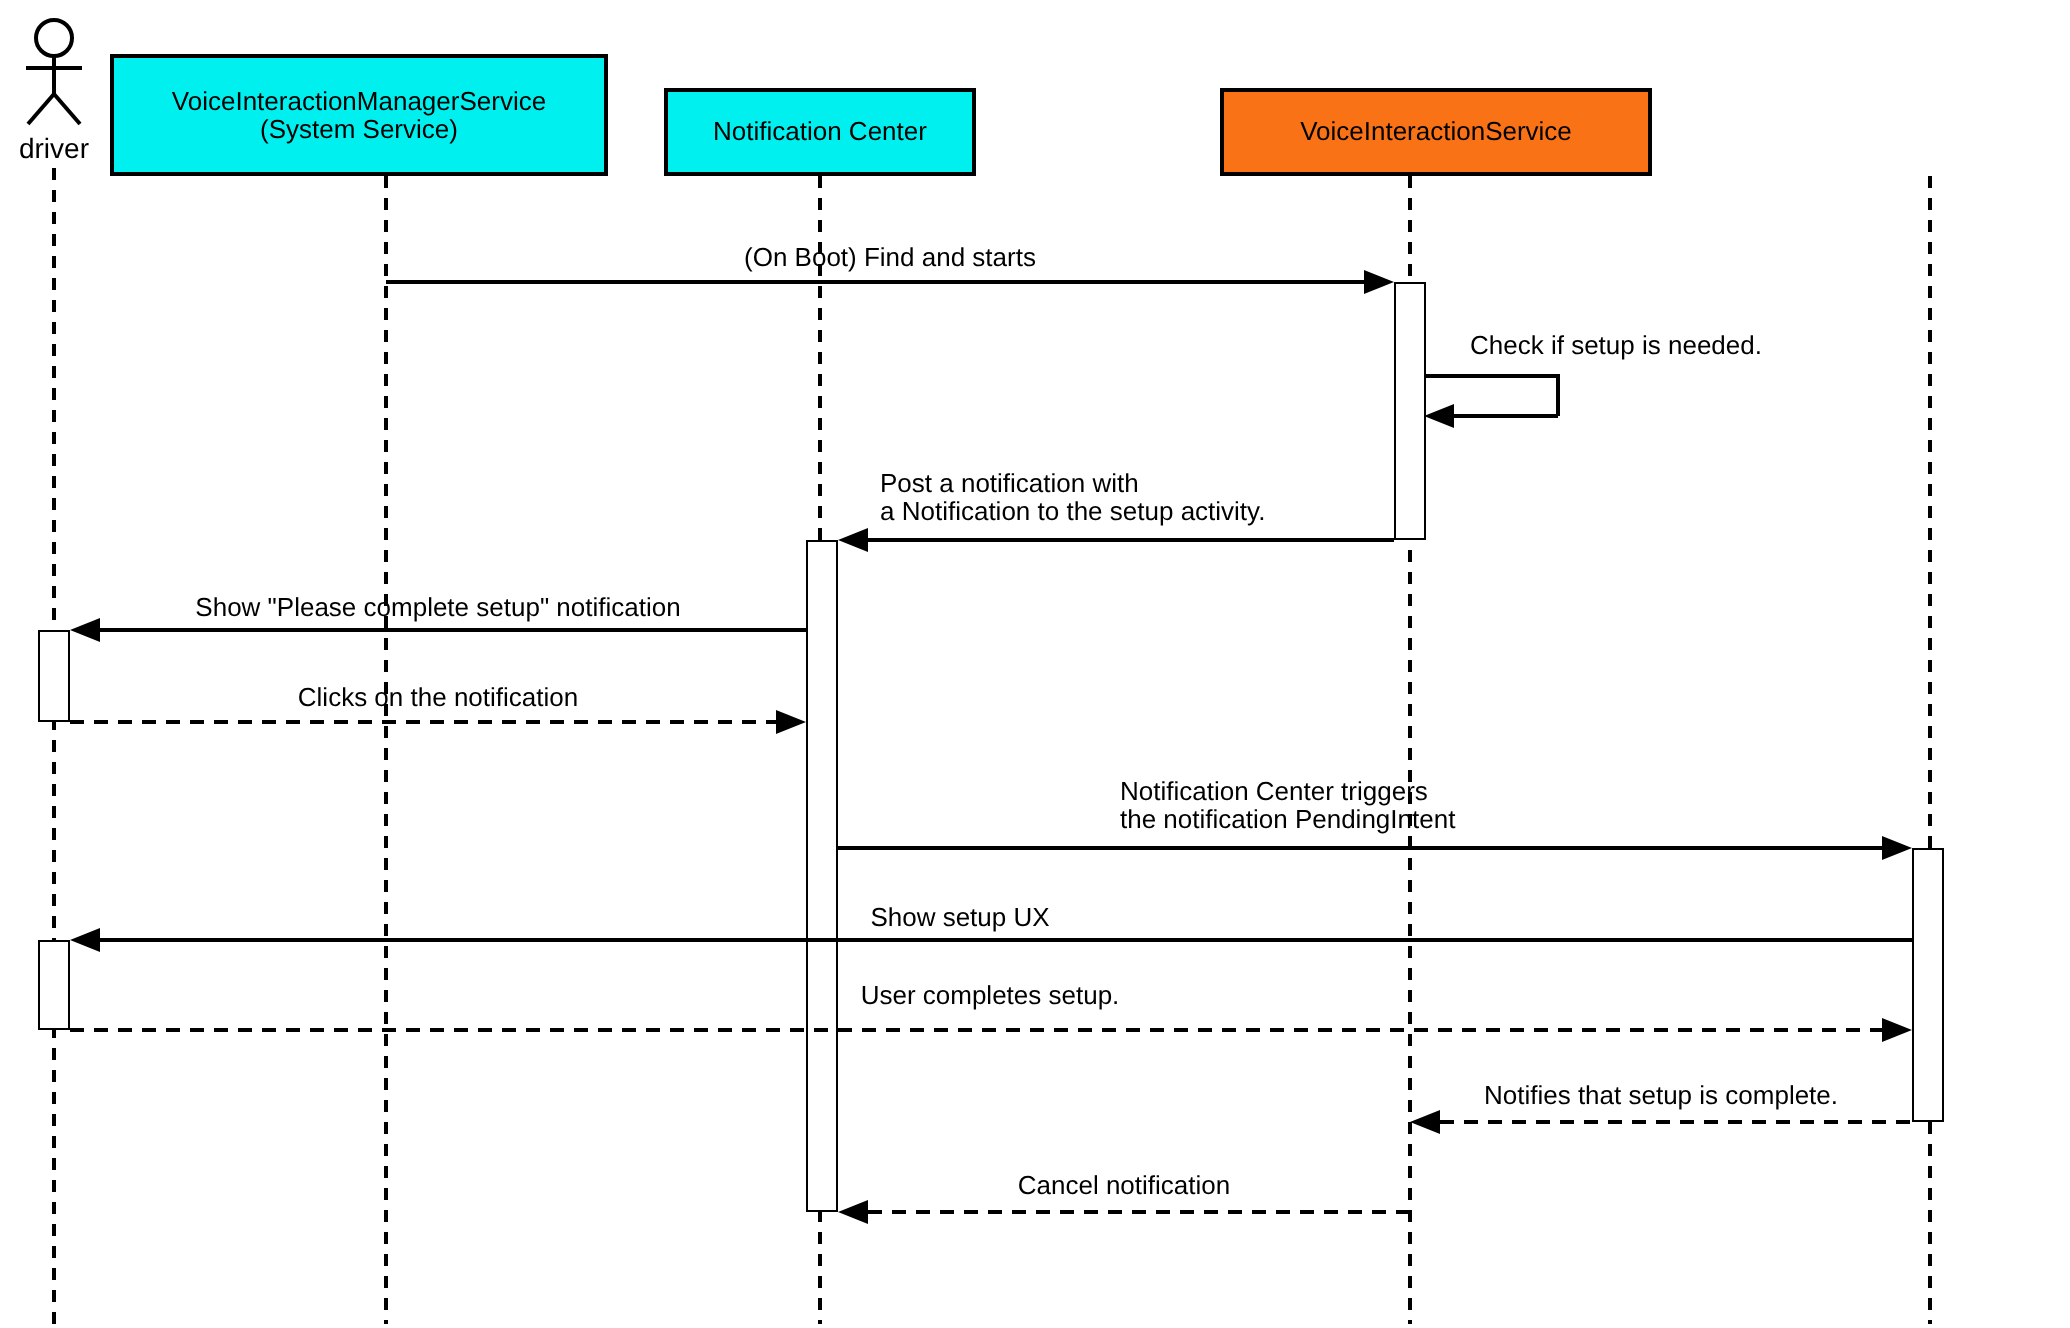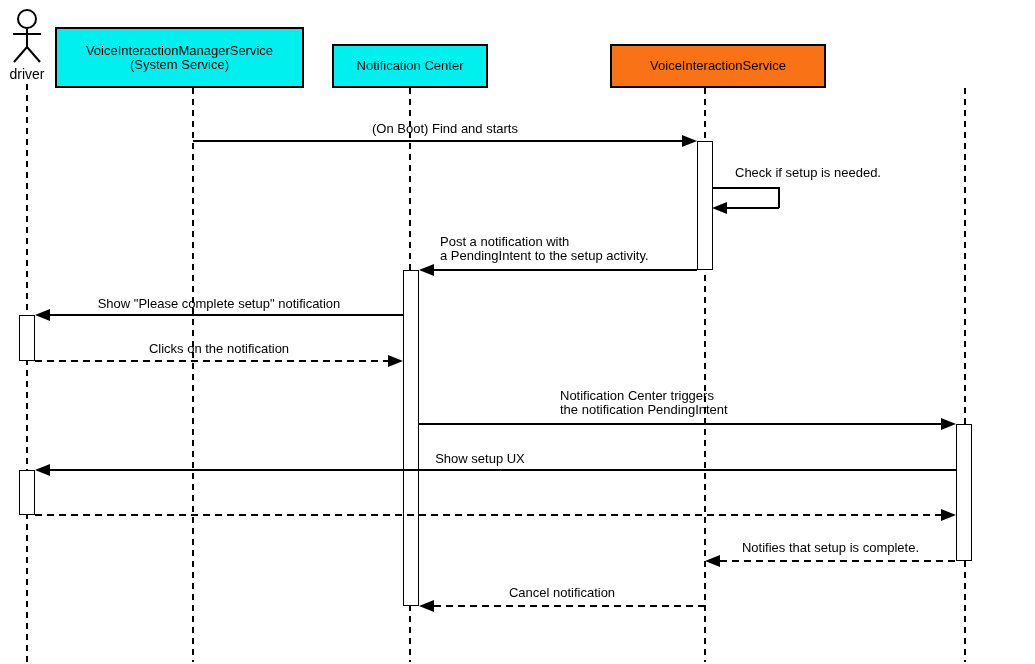--- a/index.html
+++ b/index.html
@@ -113,41 +113,42 @@
   <div class="msg-line-solid" style="left:193px;top:140px;width:490px;"></div>
   <div class="arrow-right" style="left:682px;top:135px;"></div>
 
   <div class="msg-label" style="left:735px;top:166px;">Check if setup is needed.</div>
   <div class="msg-line-solid" style="left:712px;top:187px;width:68px;"></div>
   <div class="vline" style="left:778px;top:187px;height:21px;"></div>
   <div class="msg-line-solid" style="left:727px;top:207px;width:52px;"></div>
   <div class="arrow-left" style="left:712px;top:202px;"></div>
 
   <div class="msg-label" style="left:440px;top:235px;">Post a notification with
-a PendingIntent to the setup activity.</div>
+a Notification to the setup activity.</div>
   <div class="msg-line-solid" style="left:434px;top:269px;width:263px;"></div>
   <div class="arrow-left" style="left:419px;top:264px;"></div>
 
   <div class="msg-label center" style="left:35px;top:297px;width:368px;">Show "Please complete setup" notification</div>
   <div class="msg-line-solid" style="left:50px;top:314px;width:353px;"></div>
   <div class="arrow-left" style="left:35px;top:309px;"></div>
 
   <div class="msg-label center" style="left:35px;top:342px;width:368px;">Clicks on the notification</div>
   <div class="msg-line-dashed" style="left:35px;top:360px;width:353px;"></div>
   <div class="arrow-right" style="left:388px;top:355px;"></div>
 
   <div class="msg-label" style="left:560px;top:389px;">Notification Center triggers
 the notification PendingIntent</div>
   <div class="msg-line-solid" style="left:419px;top:423px;width:522px;"></div>
   <div class="arrow-right" style="left:941px;top:418px;"></div>
 
   <div class="msg-label center" style="left:35px;top:452px;width:890px;">Show setup UX</div>
   <div class="msg-line-solid" style="left:50px;top:469px;width:906px;"></div>
   <div class="arrow-left" style="left:35px;top:464px;"></div>
 
+  <div class="msg-label center" style="left:35px;top:491px;width:920px;">User completes setup.</div>
   <div class="msg-line-dashed" style="left:35px;top:514px;width:906px;"></div>
   <div class="arrow-right" style="left:941px;top:509px;"></div>
 
   <div class="msg-label center" style="left:705px;top:541px;width:251px;">Notifies that setup is complete.</div>
   <div class="msg-line-dashed" style="left:720px;top:560px;width:236px;"></div>
   <div class="arrow-left" style="left:705px;top:555px;"></div>
 
   <div class="msg-label center" style="left:419px;top:586px;width:286px;">Cancel notification</div>
   <div class="msg-line-dashed" style="left:434px;top:605px;width:271px;"></div>
   <div class="arrow-left" style="left:419px;top:600px;"></div>

